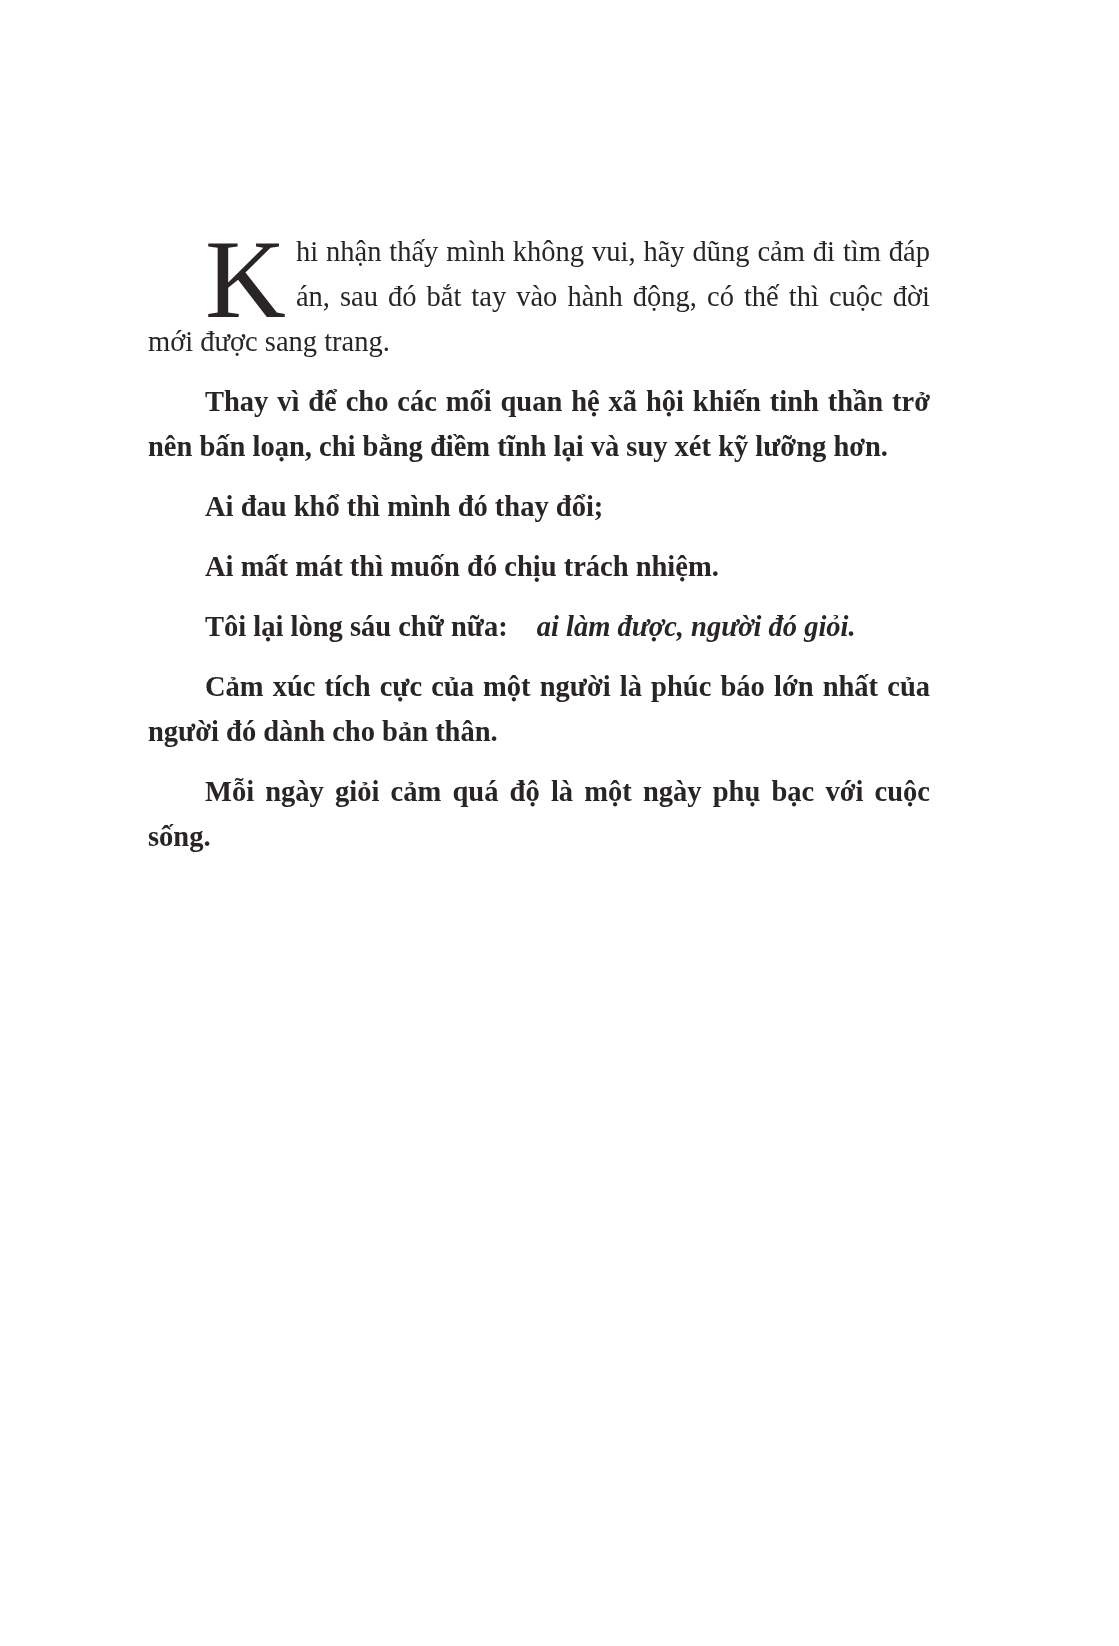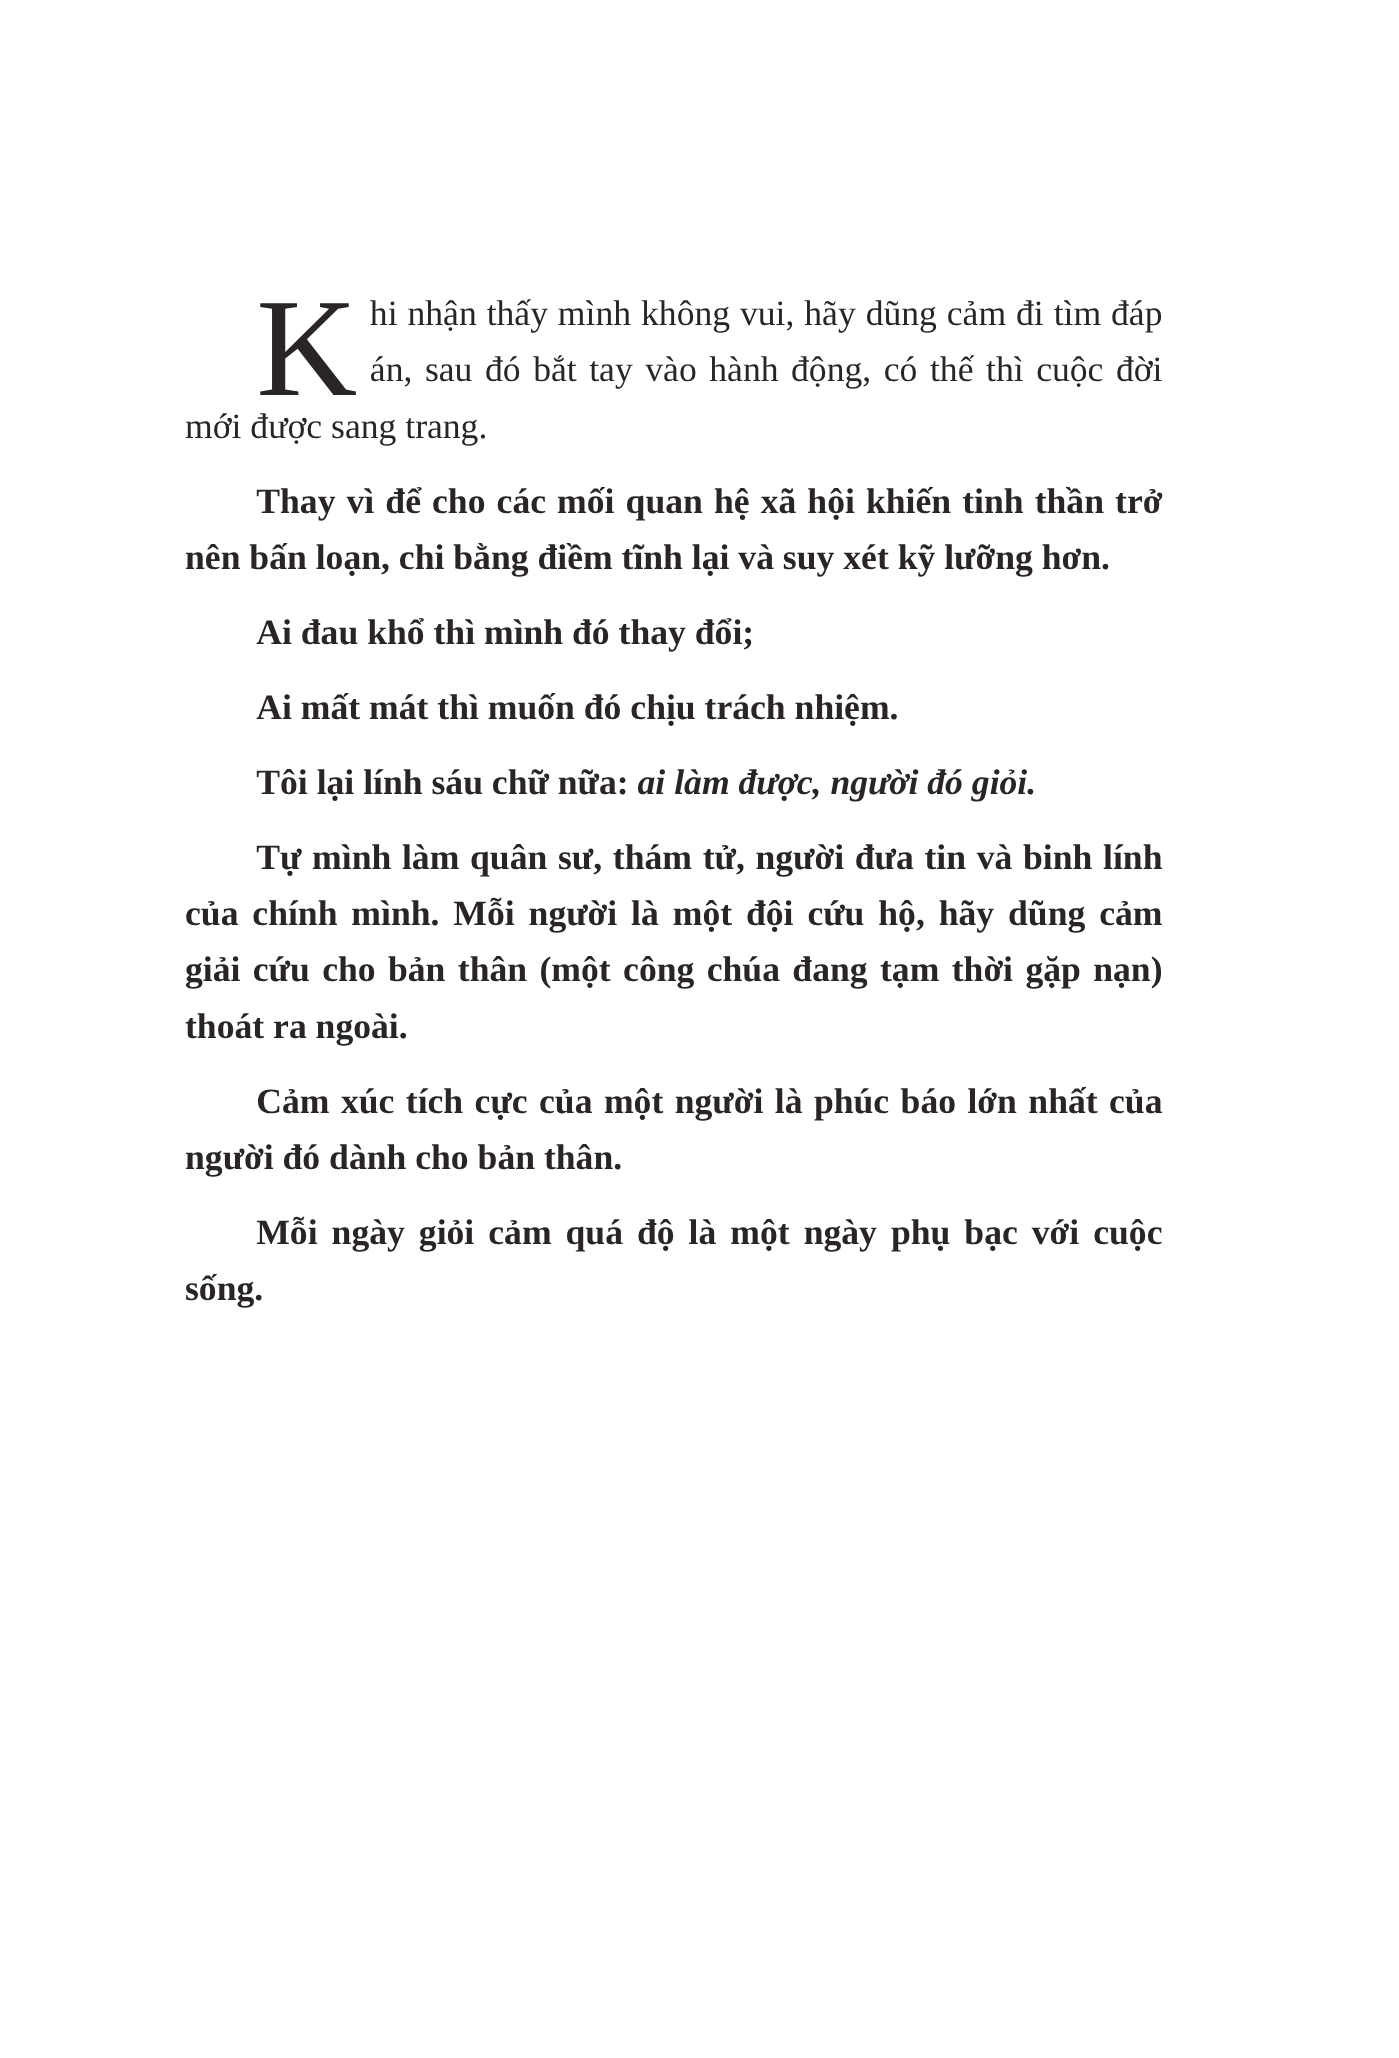--- a/index.html
+++ b/index.html
@@ -39,44 +39,44 @@
   }
   .dropcap {
     float: left;
     font-size: 112px;
     line-height: 80px;
     padding: 10px 10px 0 57px;
     color: #292526;
   }
   .ital {
     font-style: italic;
+    margin-left: 22px;
   }
 </style>
 </head>
 <body>
 
 <div class="page">
   <div class="text-block">
 
     <p class="para dropcap-para">
       <span class="dropcap">K</span>
       <span>hi nhận thấy mình không vui, hãy dũng cảm đi tìm đáp án, sau đó bắt tay vào hành động, có thế thì cuộc đời mới được sang trang.</span>
     </p>
 
     <p class="para indent">Thay vì để cho các mối quan hệ xã hội khiến tinh thần trở nên bấn loạn, chi bằng điềm tĩnh lại và suy xét kỹ lưỡng hơn.</p>
 
     <p class="para indent">Ai đau khổ thì mình đó thay đổi;</p>
 
     <p class="para indent">Ai mất mát thì muốn đó chịu trách nhiệm.</p>
 
     <p class="para indent">
-      <span>Tôi lại lính sáu chữ nữa: </span><span class="ital">ai làm được, người đó giỏi.</span>
+      <span>Tôi lại lòng sáu chữ nữa: </span><span class="ital">ai làm được, người đó giỏi.</span>
     </p>
 
-    <p class="para indent">Tự mình làm quân sư, thám tử, người đưa tin và binh lính của chính mình. Mỗi người là một đội cứu hộ, hãy dũng cảm giải cứu cho bản thân (một công chúa đang tạm thời gặp nạn) thoát ra ngoài.</p>
 
 
     <p class="para indent">Cảm xúc tích cực của một người là phúc báo lớn nhất của người đó dành cho bản thân.</p>
 
     <p class="para indent">Mỗi ngày giỏi cảm quá độ là một ngày phụ bạc với cuộc sống.</p>
 
   </div>
 </div>
 
 </body></html>

